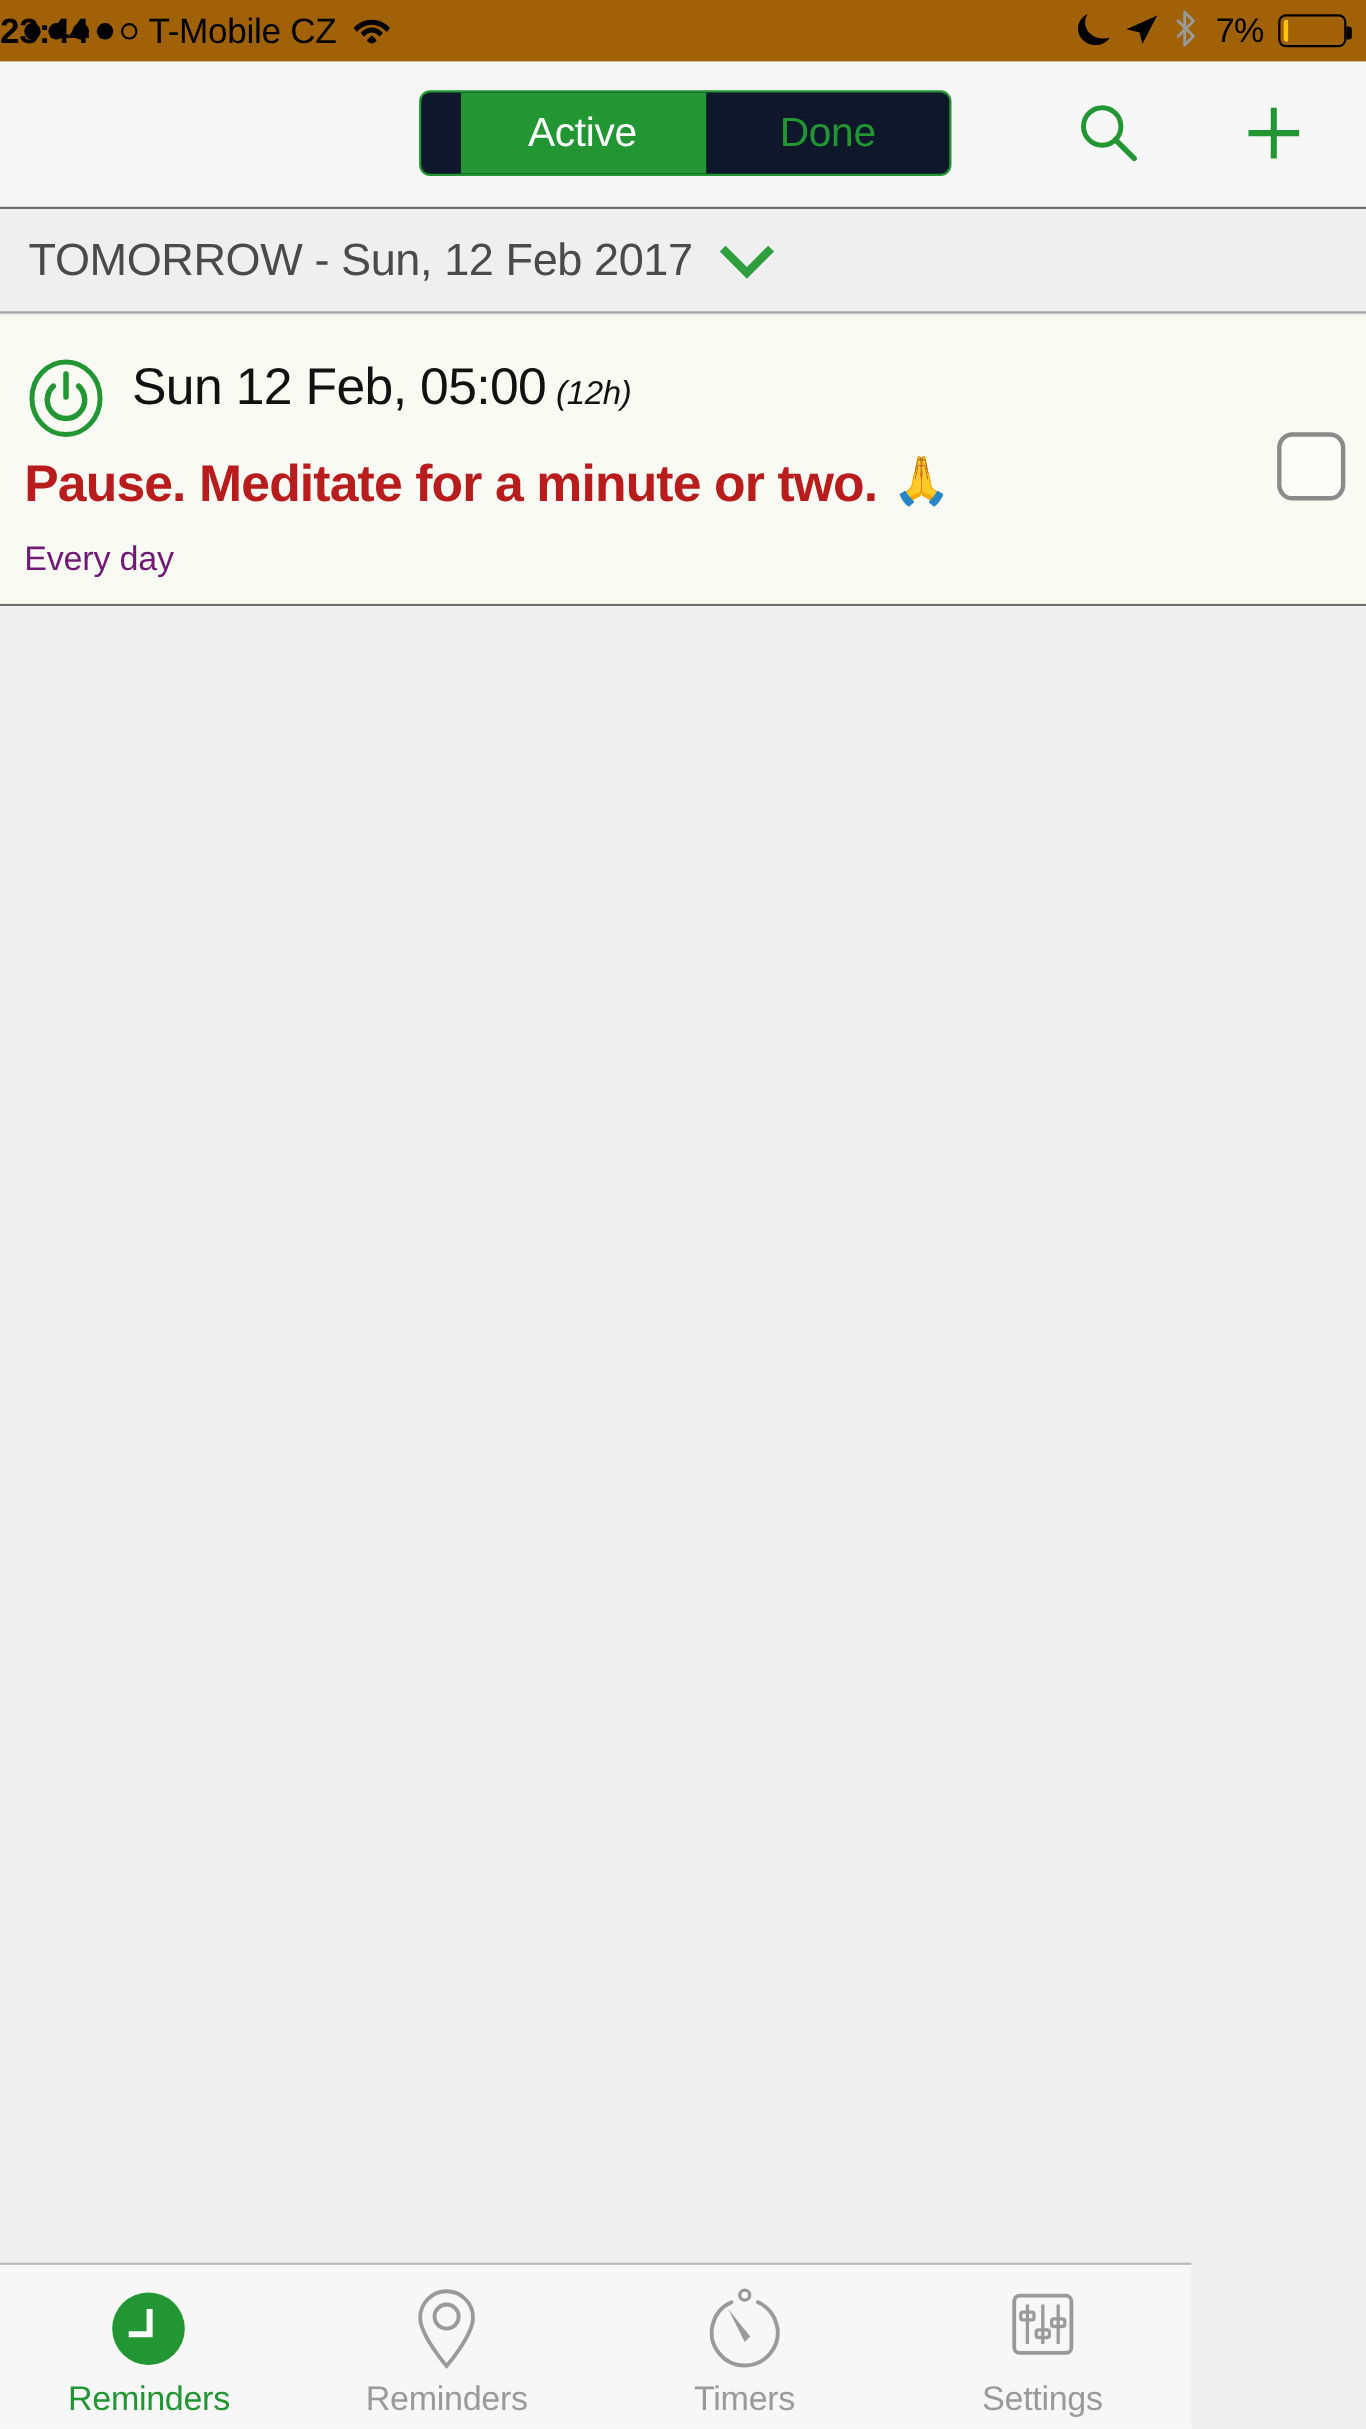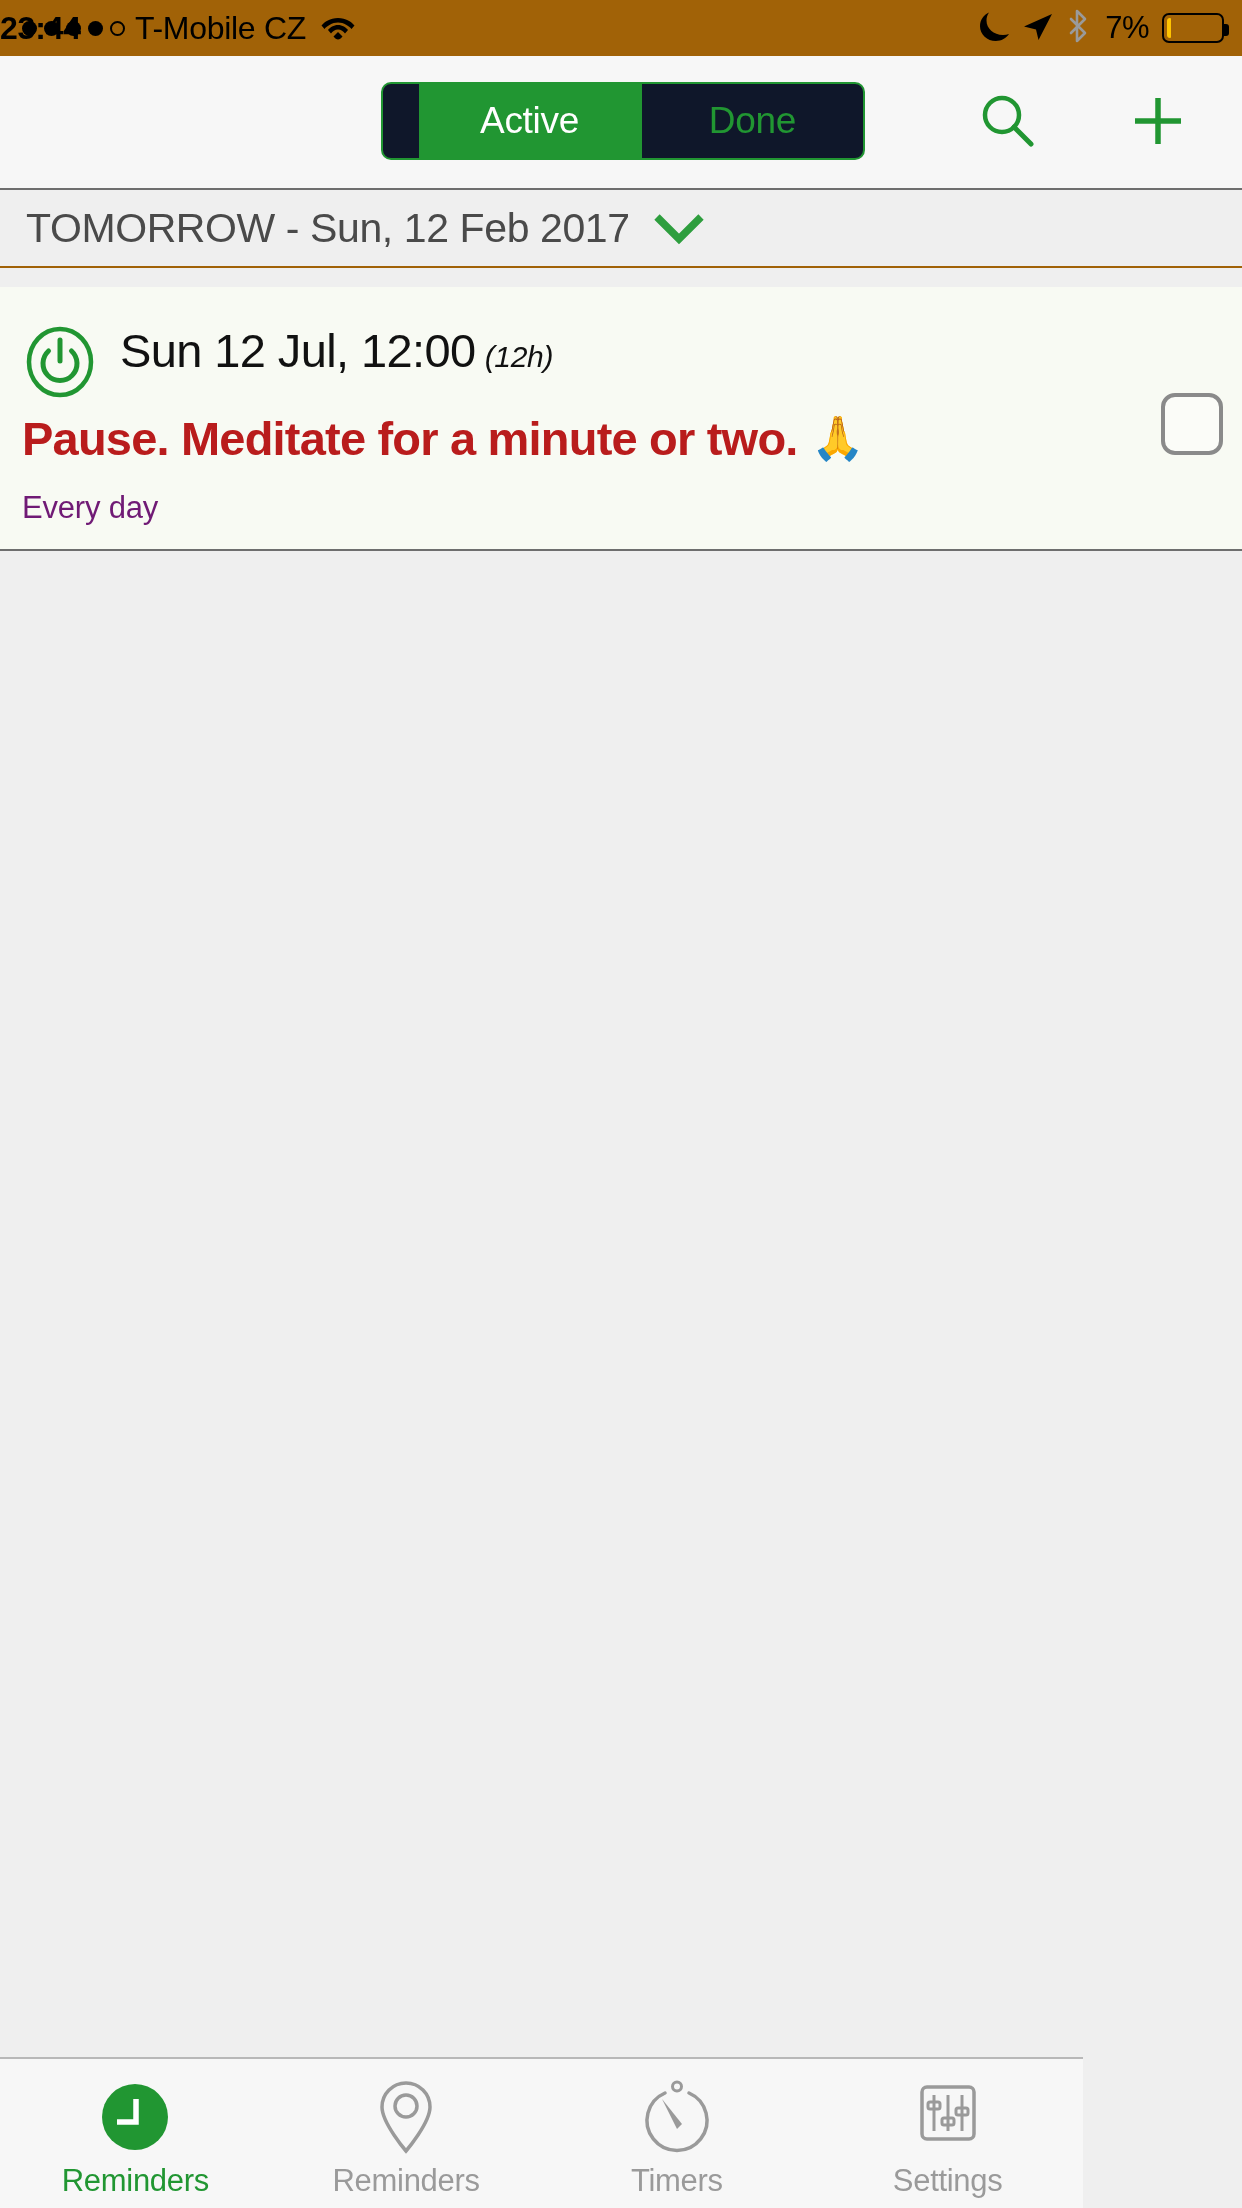--- a/index.html
+++ b/index.html
@@ -60,23 +60,23 @@
   }
   .seg.active{ background:#219632; color:#FFFFFF; }
   .seg + .seg{ border-left:2.5px solid #219632; }
 
   .nav-icon{ position:absolute; top:26px; width:78px; height:78px; display:flex; align-items:center; justify-content:center; }
   .nav-search{ left:969px; }
   .nav-plus{ left:1119px; }
 
   
   .date-header{
-    position:absolute; top:190px; left:0; width:1242px; height:78px;
+    position:absolute; top:190px; left:0; width:1242px; height:95px;
     background:#EFEFEF;
-    border-bottom:2px solid #a16207;
+    border-bottom:2px solid #a3a3a3;
     display:flex; align-items:center;
   }
   .date-title{
     margin-left:26px;
     font-size:41px; color:#4A4A4A; letter-spacing:-0.4px;
   }
   .date-chevron{ margin-left:22px; display:flex; align-items:center; }
 
   
   .card{
@@ -214,21 +214,21 @@
 
   <div class="card">
     <div class="card-power">
       <svg width="78" height="78" viewBox="0 0 78 78">
         <ellipse cx="39" cy="39" rx="31" ry="33" fill="none" stroke="#219632" stroke-width="4.5"></ellipse>
         <path d="M27.5 28 A17 17 0 1 0 50.5 28" fill="none" stroke="#219632" stroke-width="5" stroke-linecap="round"></path>
         <line x1="39" y1="17" x2="39" y2="38" stroke="#219632" stroke-width="5" stroke-linecap="round"></line>
       </svg>
     </div>
     <div class="card-time">
-      <span class="card-time-main">Sun 12 Jul, 12:00</span>
+      <span class="card-time-main">Sun 12 Feb, 05:00</span>
       <span class="card-time-dur">(12h)</span>
     </div>
     <div class="card-title">
       <span>Pause. Meditate for a minute or two.</span>
       <span class="card-emoji">🙏</span>
     </div>
     <div class="card-sub">Every day</div>
   </div>
   <div class="card-check"></div>
 

